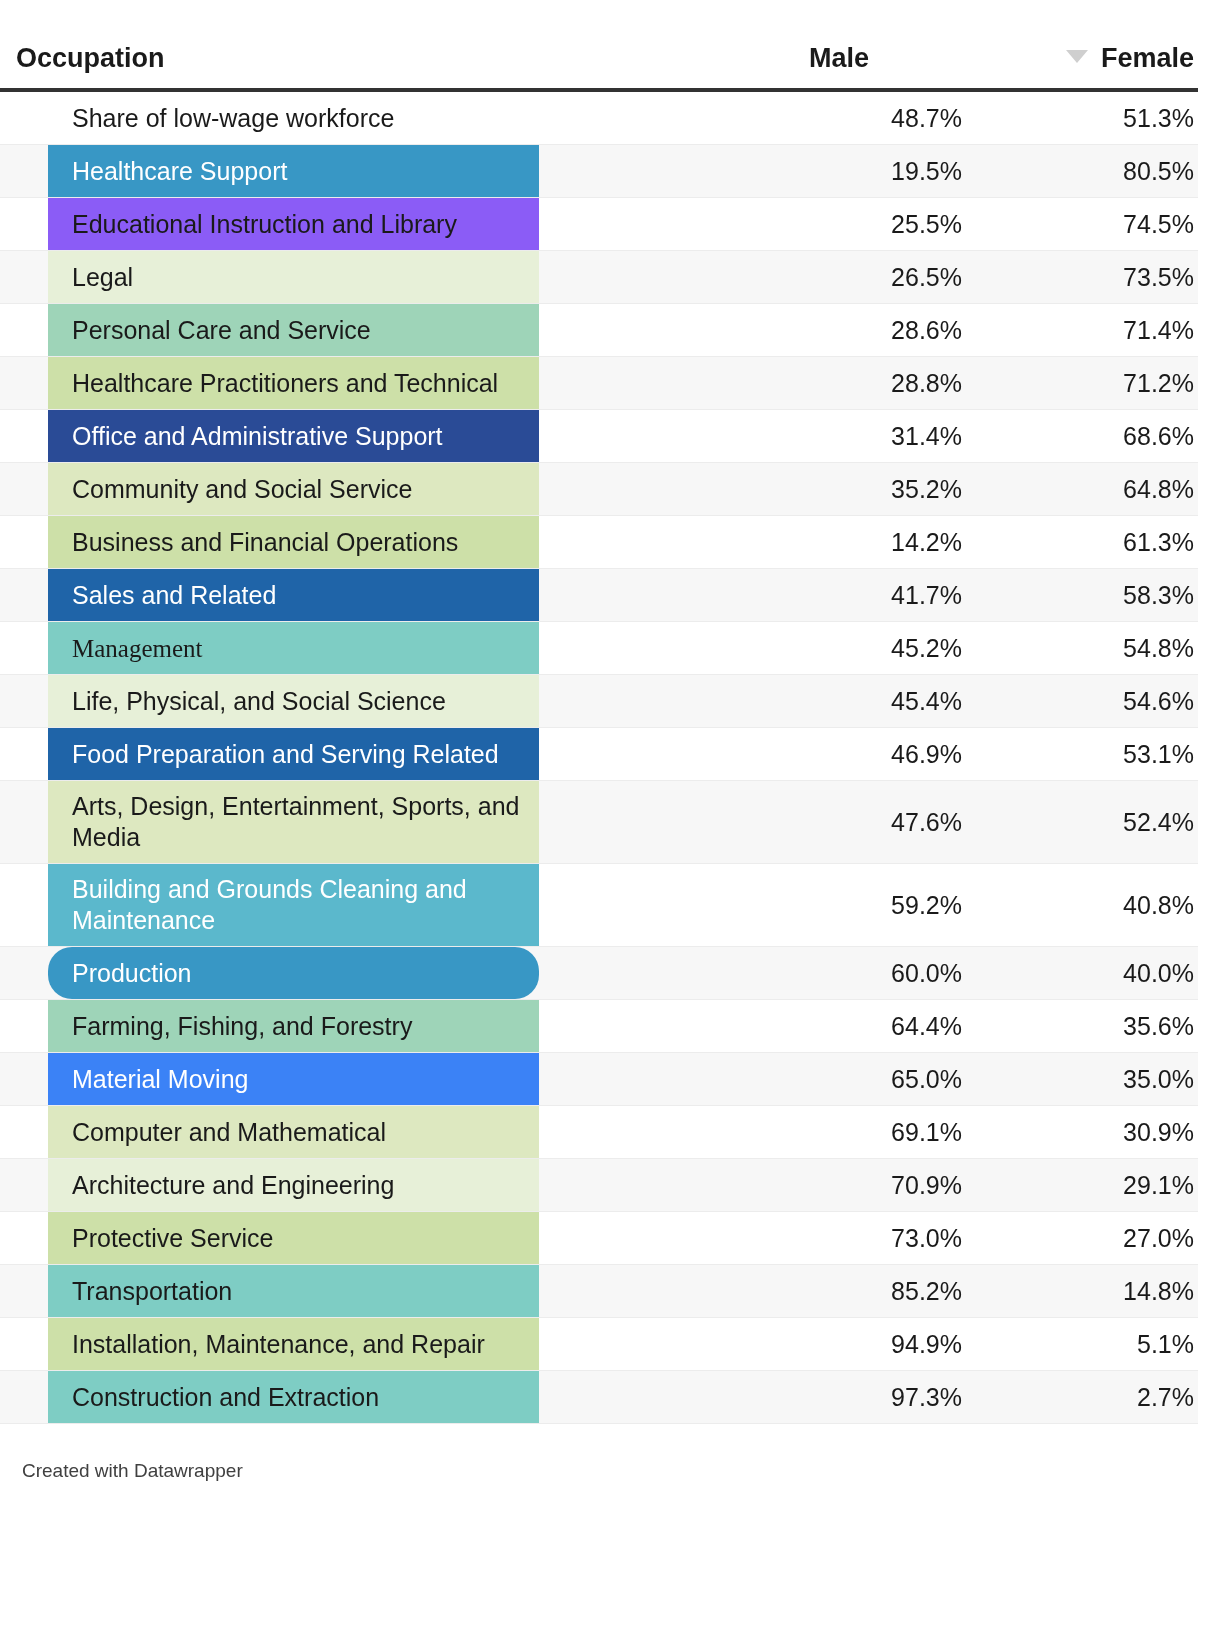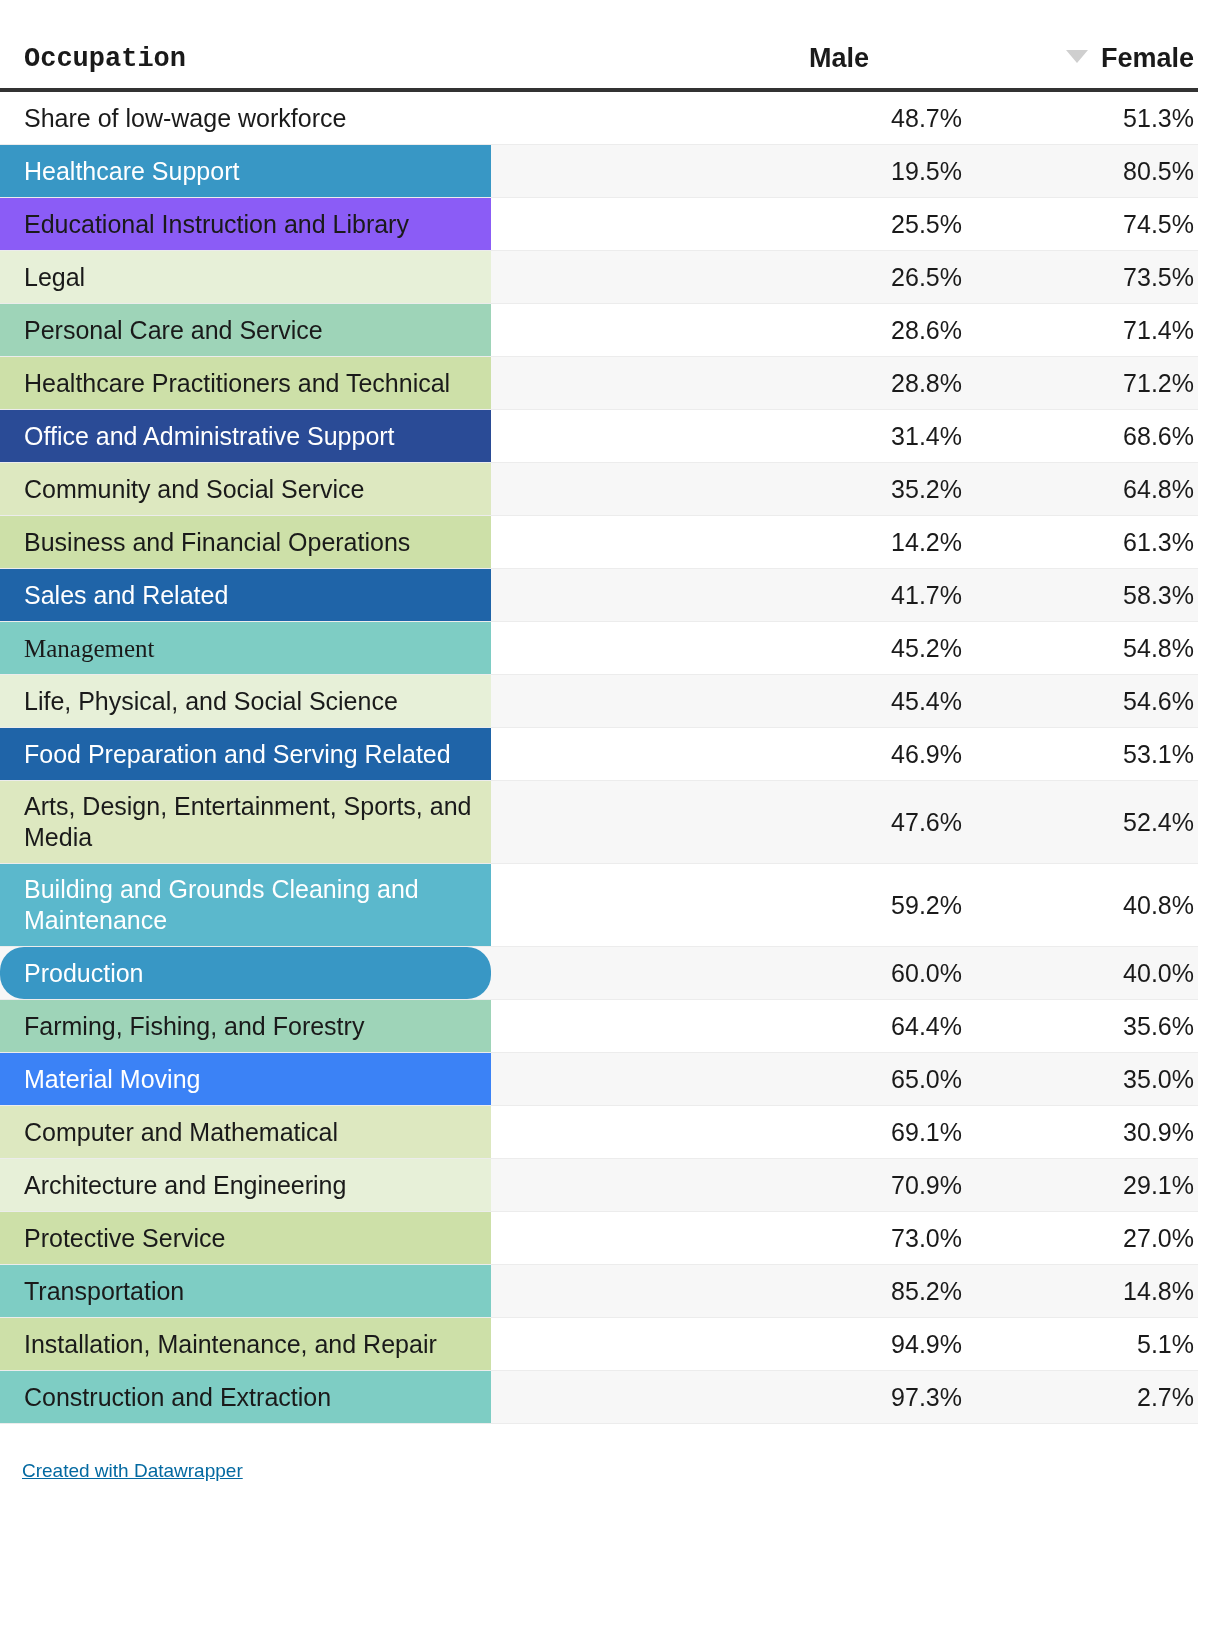--- a/index.html
+++ b/index.html
@@ -31,23 +31,22 @@
   }
   .th {
     font-size: 27px;
     font-weight: bold;
     color: #1a1a1a;
     padding-bottom: 14px;
     box-sizing: border-box;
   }
   .th-occupation {
     flex: 0 0 716px;
-    padding-left: 24px;
+    padding-left: 16px;
     text-align: left;
-    font-family: Liberation Mono, monospace;
   }
   .th-male {
     flex: 0 0 250px;
     text-align: center;
     padding-right: 4px;
   }
   .th-female {
     flex: 1 1 auto;
     text-align: right;
     padding-right: 4px;
@@ -73,20 +72,21 @@
     background: #ffffff;
   }
   .row.alt { background: #f7f7f7; }
   .row.summary { border-bottom: 1px solid #ececec; }
 
   .cell-occ {
     flex: 0 0 716px;
     display: flex;
     box-sizing: border-box;
     position: relative;
+    padding-left: 48px;
   }
   .swatch {
     width: 491px;
     align-self: stretch;
     display: flex;
     align-items: center;
     box-sizing: border-box;
     padding: 10px 18px 10px 24px;
     font-size: 25px;
     line-height: 1.24;
@@ -112,22 +112,21 @@
   }
   .cell-female {
     flex: 1 1 auto;
     padding-right: 4px;
   }
 
   
   .footer {
     padding: 36px 0 0 22px;
     font-size: 19px;
-    color: #0369a1;
-    text-decoration: underline;
+    color: #404040;
   }
 </style>
 </head>
 <body>
 
 <div class="table-wrap">
 
   <div class="thead">
     <div class="th th-occupation">Occupation</div>
     <div class="th th-male">Male</div>

